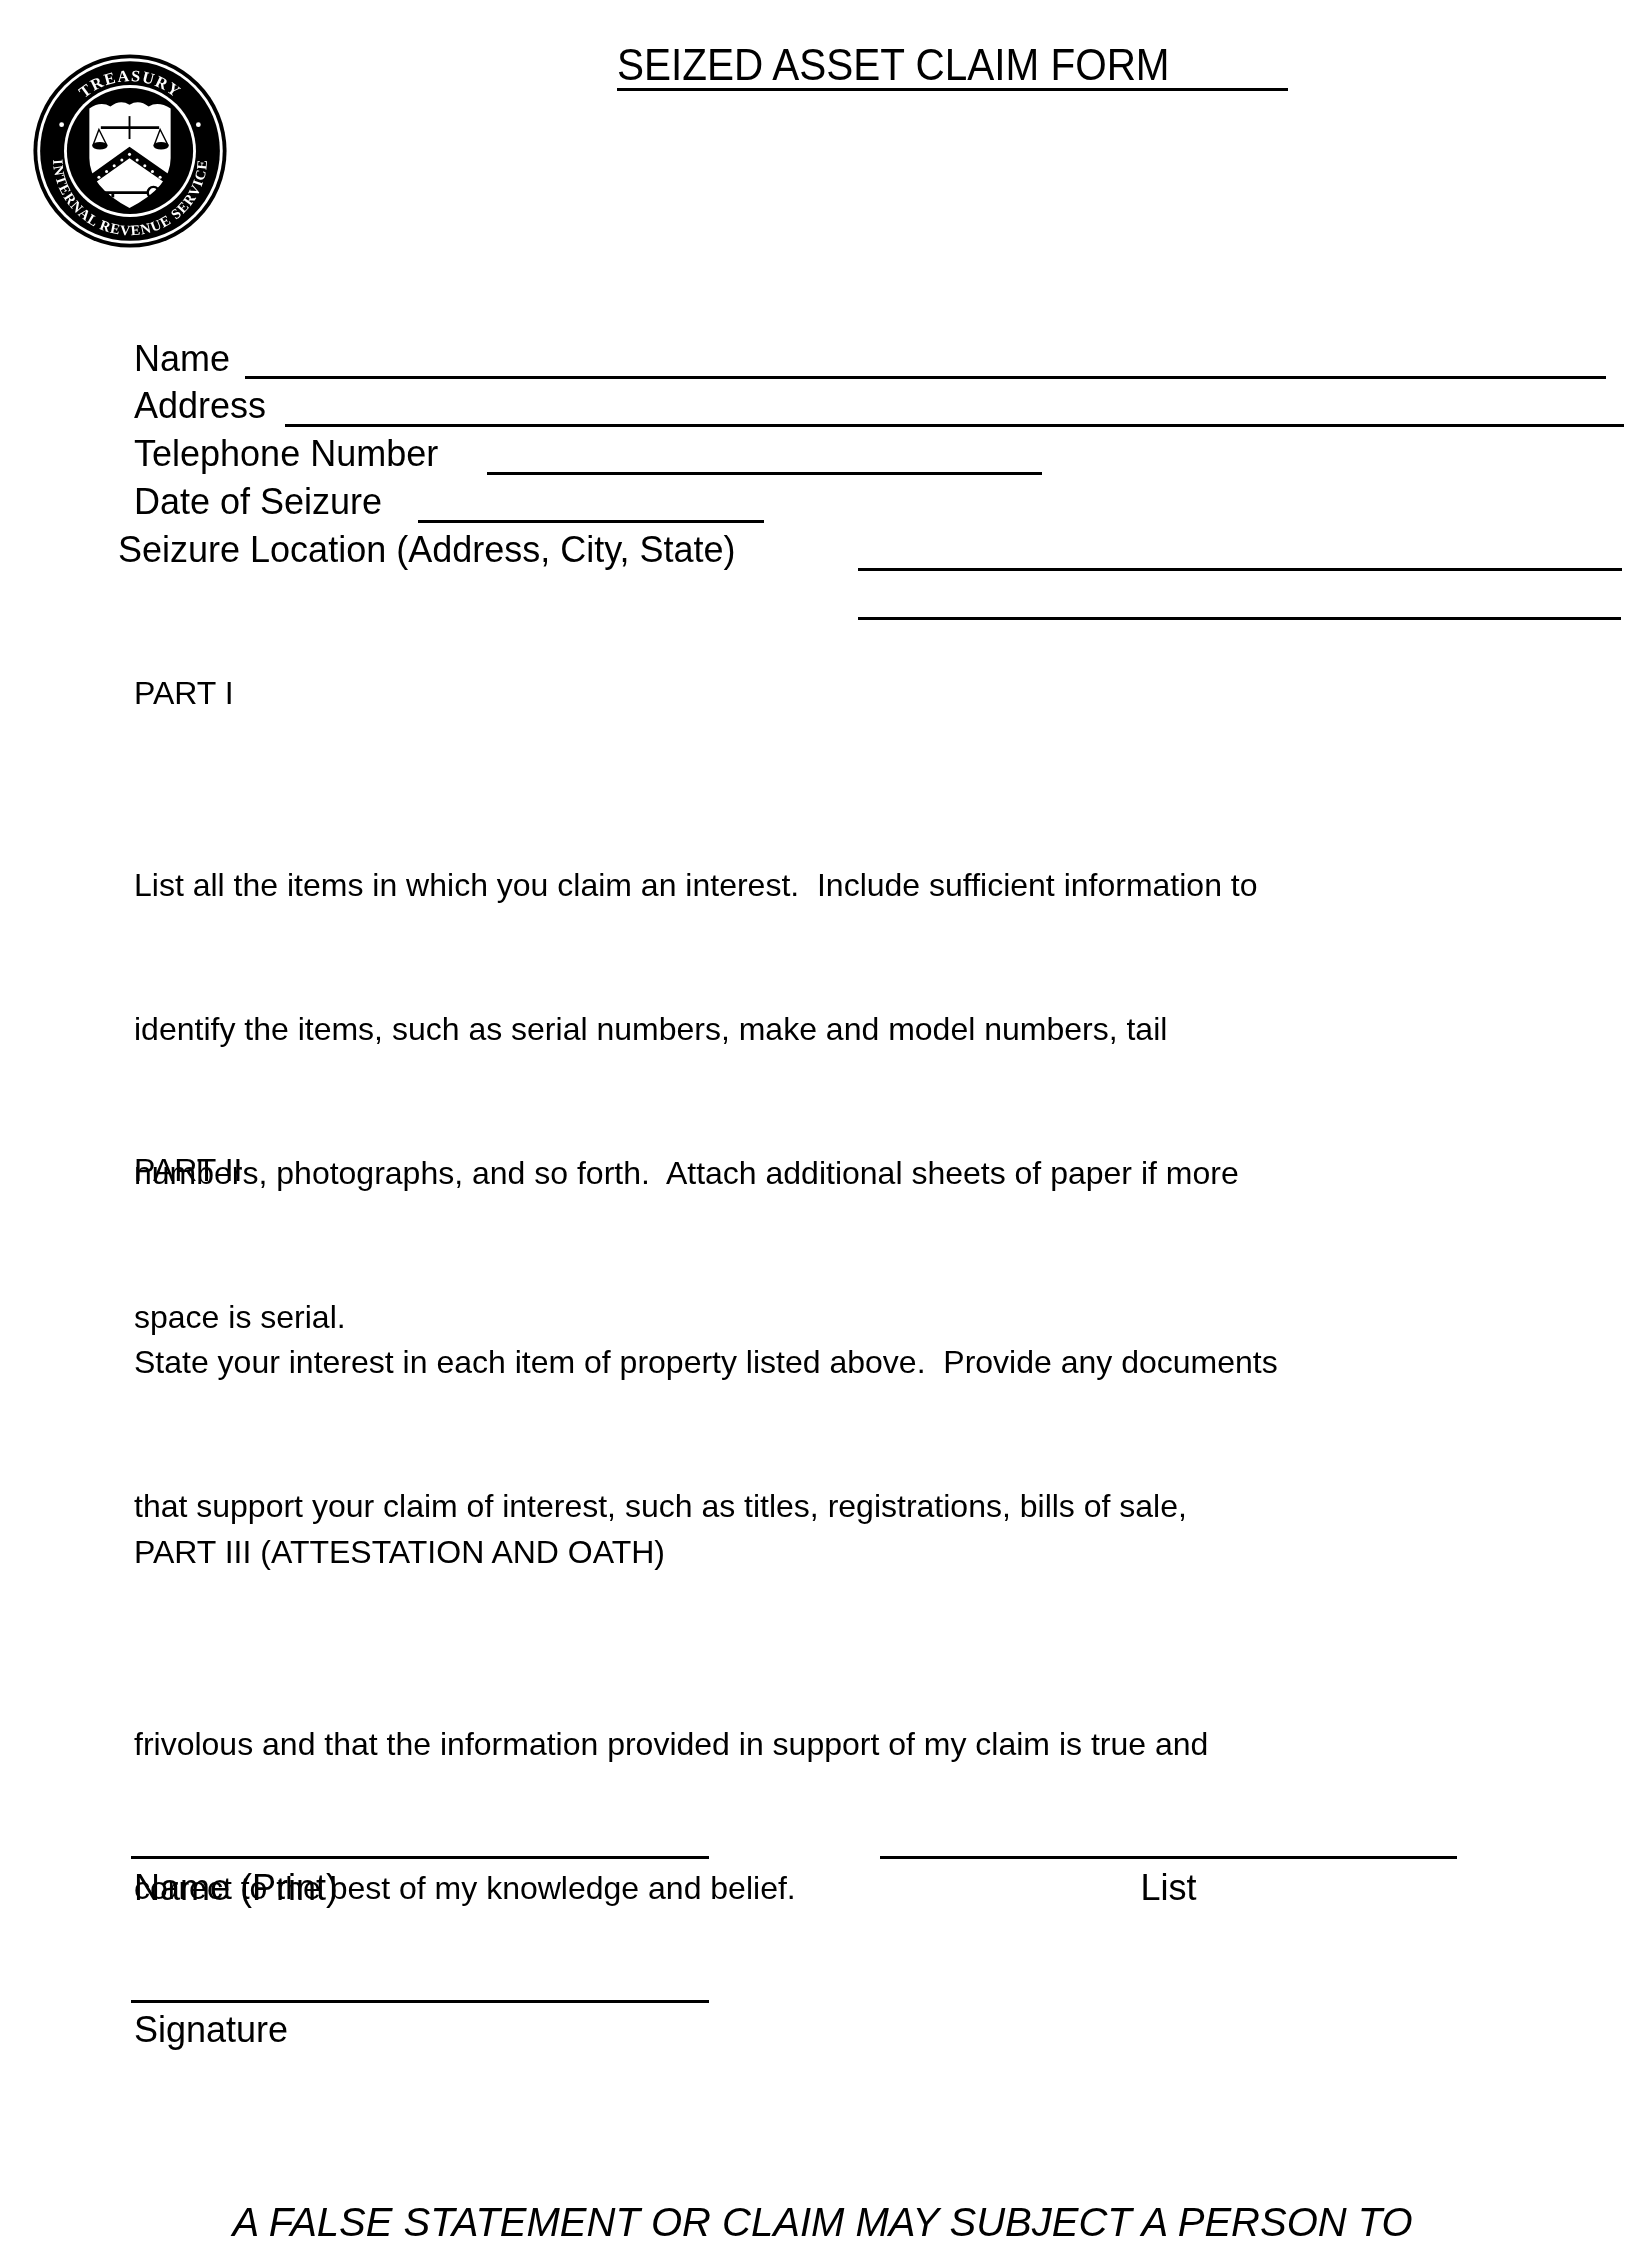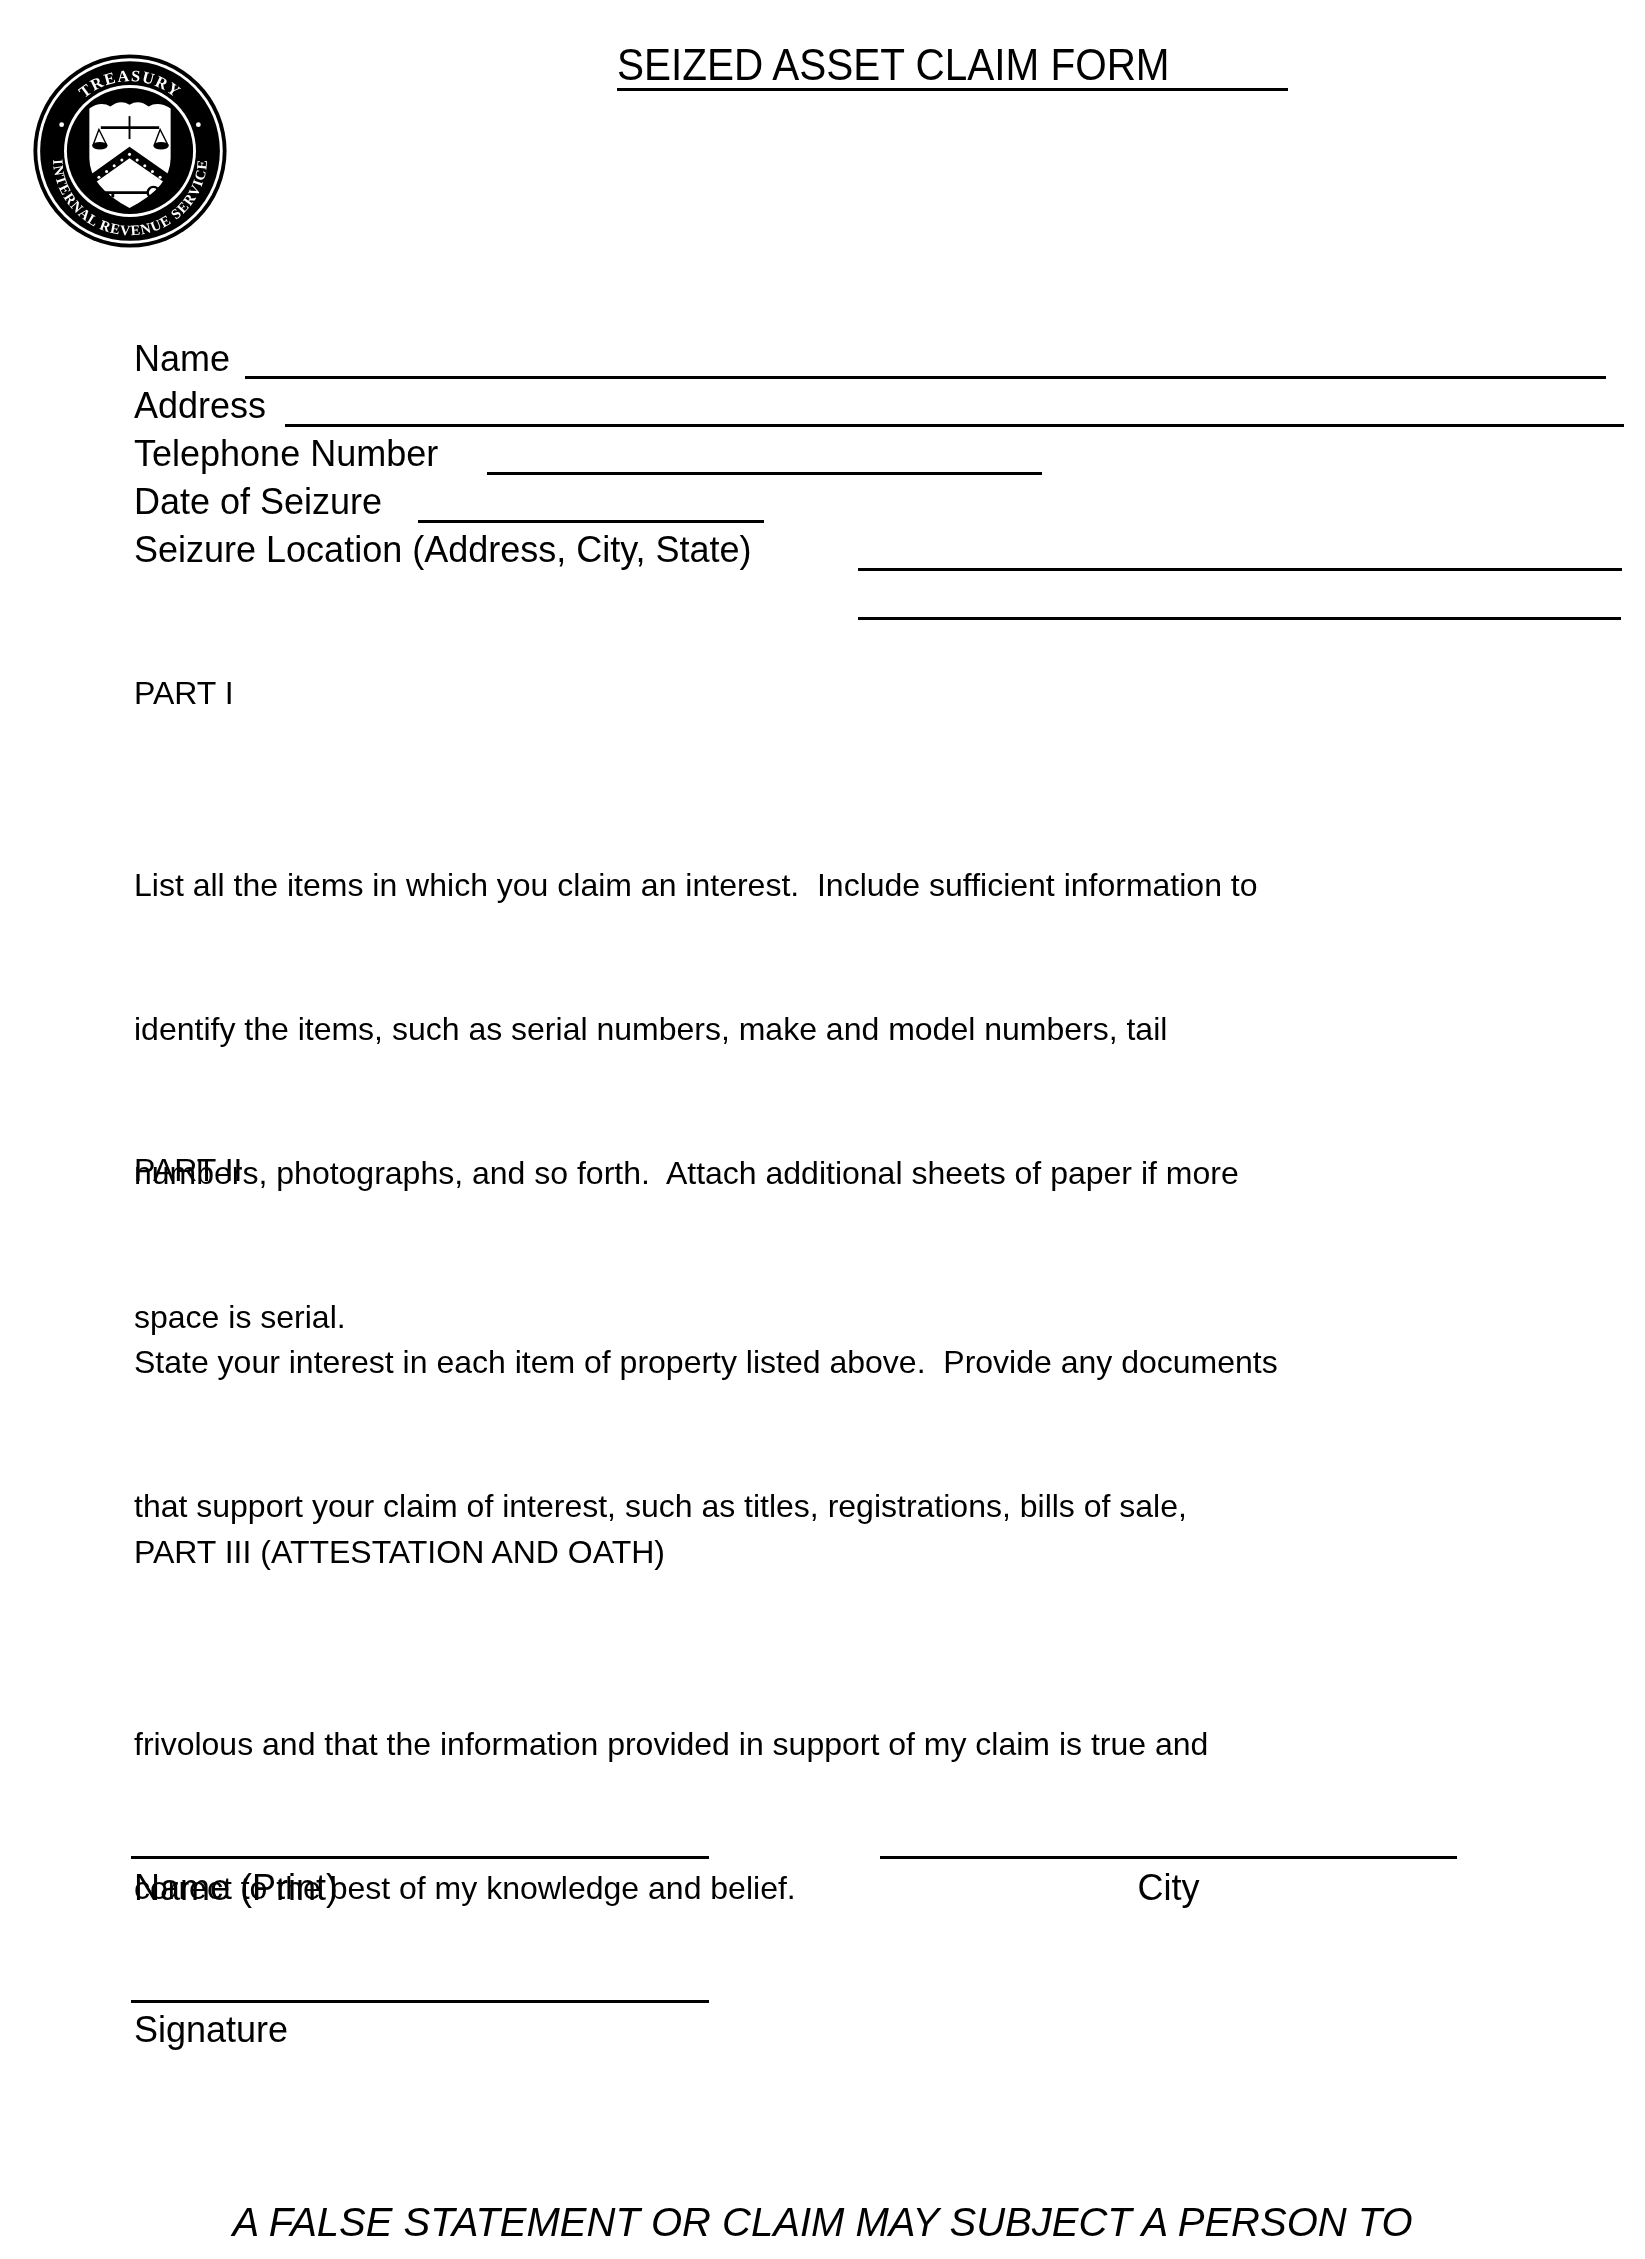--- a/index.html
+++ b/index.html
@@ -83,21 +83,21 @@
 <div class="line" style="left:285px; top:424px; width:1339px;"></div>
 
 <div class="field-label" style="left:134px; top:430px;">Telephone Number</div>
 <input class="blank" style="left: 488px; top: 432px; width: 553px;" value="">
 <div class="line" style="left:487px; top:472px; width:555px;"></div>
 
 <div class="field-label" style="left:134px; top:478px;">Date of Seizure</div>
 <input class="blank" style="left: 419px; top: 480px; width: 344px;" value="">
 <div class="line" style="left:418px; top:520px; width:346px;"></div>
 
-<div class="field-label" style="left:134px; top:526px;text-align:right;">Seizure Location (Address, City, State)</div>
+<div class="field-label" style="left:118px; top:526px;text-align:right;">Seizure Location (Address, City, State)</div>
 <input class="blank" style="left: 858px; top: 528px; width: 763px;" value="">
 <div class="line" style="left:858px; top:568px; width:764px;"></div>
 <input class="blank" style="left: 858px; top: 575px; width: 763px;" value="">
 <div class="line" style="left:858px; top:617px; width:763px;"></div>
 
 <div class="para" style="top:669px;">PART I</div>
 <div class="para" style="top:765px;">
   <div>List all the items in which you claim an interest.  Include sufficient information to</div>
   <div>identify the items, such as serial numbers, make and model numbers, tail</div>
   <div>numbers, photographs, and so forth.  Attach additional sheets of paper if more</div>
@@ -115,21 +115,21 @@
   <div>frivolous and that the information provided in support of my claim is true and</div>
   <div>correct to the best of my knowledge and belief.</div>
 </div>
 
 <input class="blank" style="left: 131px; top: 1814px; width: 577px;">
 <div class="line" style="left:131px; top:1856px; width:578px;"></div>
 <div class="field-label" style="left:134px; top:1864px;">Name (Print)</div>
 
 <input class="blank" style="left: 880px; top: 1814px; width: 577px;">
 <div class="line" style="left:880px; top:1856px; width:577px;"></div>
-<div class="field-label" style="left:880px; top:1864px; width:577px; text-align:center;">City</div>
+<div class="field-label" style="left:880px; top:1864px; width:577px; text-align:center;">List</div>
 
 <input class="blank" style="left: 131px; top: 1958px; width: 577px;">
 <div class="line" style="left:131px; top:2000px; width:578px;"></div>
 <div class="field-label" style="left:134px; top:2006px;">Signature</div>
 
 <div class="warning" style="top:2102px;">
   <span class="wl">A FALSE STATEMENT OR CLAIM MAY SUBJECT A PERSON TO</span>
   
   
 </div>

